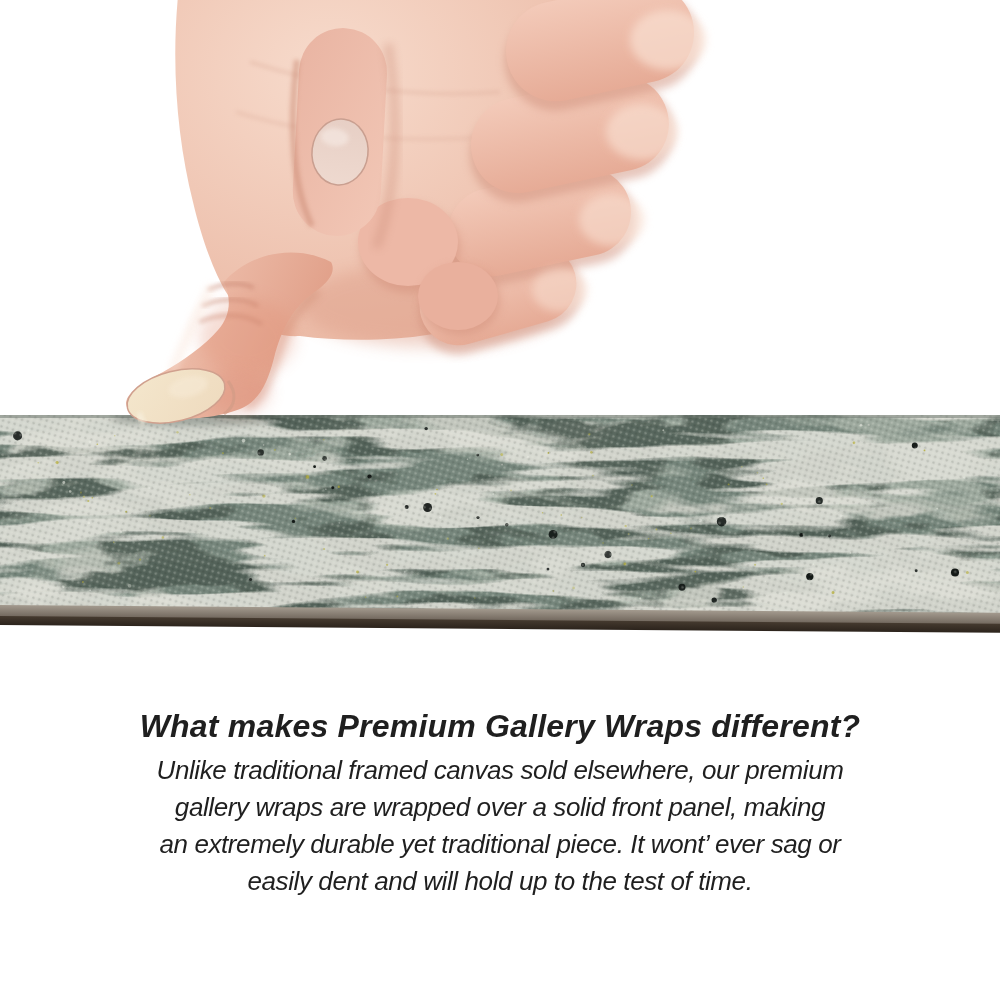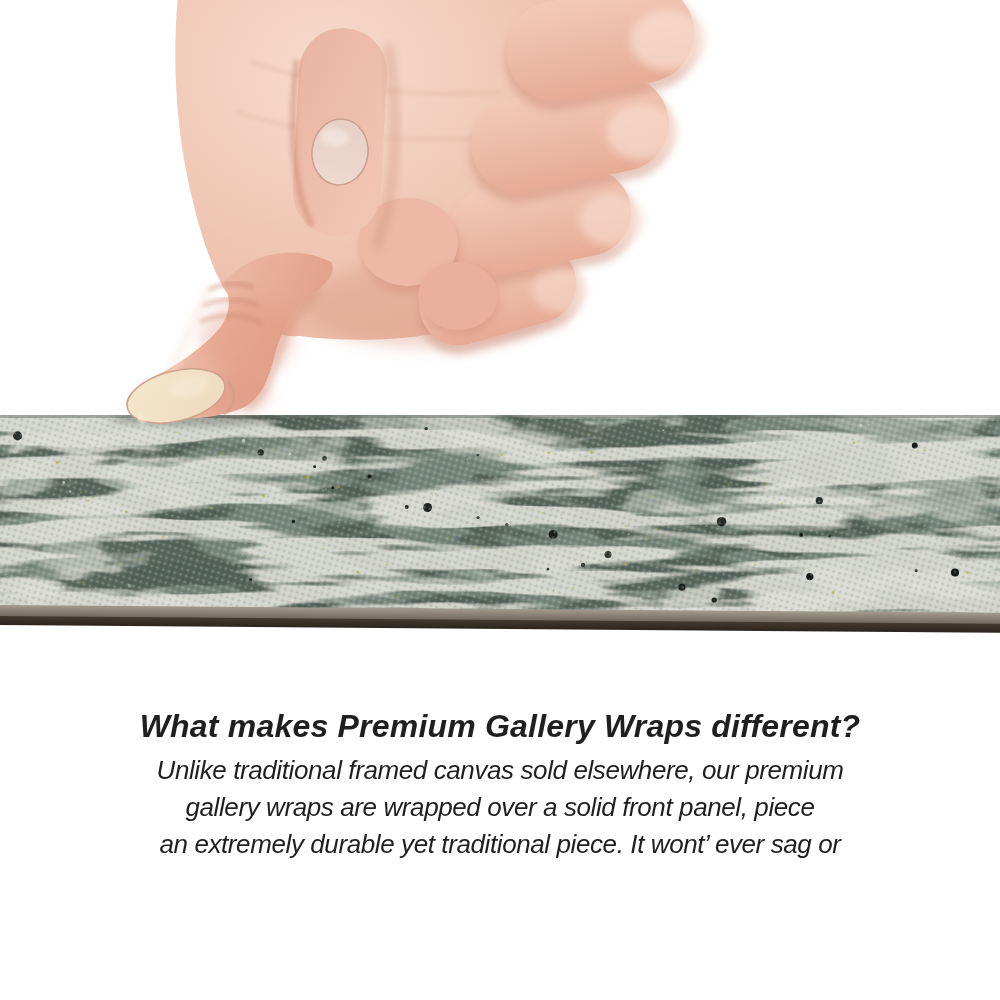--- a/index.html
+++ b/index.html
@@ -341,17 +341,18 @@
         <rect x="-5" y="190" width="1010" height="13" fill="url(#gEdge)"></rect>
         <rect x="-5" y="201" width="1010" height="10" fill="url(#gEdgeDark)"></rect>
         <rect x="-5" y="210" width="1010" height="45" fill="#ffffff"></rect>
       </g>
     </svg>
   </div>
 
   <div class="info-block">
     <h2 class="info-heading">What makes Premium Gallery Wraps different?</h2>
     <div class="info-line">Unlike traditional framed canvas sold elsewhere, our premium</div>
-    <div class="info-line">gallery wraps are wrapped over a solid front panel, piece</div>
+    <div class="info-line">gallery wraps are wrapped over a solid front panel, making</div>
     <div class="info-line">an extremely durable yet traditional piece. It wont’ ever sag or</div>
+    <div class="info-line">easily dent and will hold up to the test of time.</div>
   </div>
 
 </div>
 
 </body></html>

